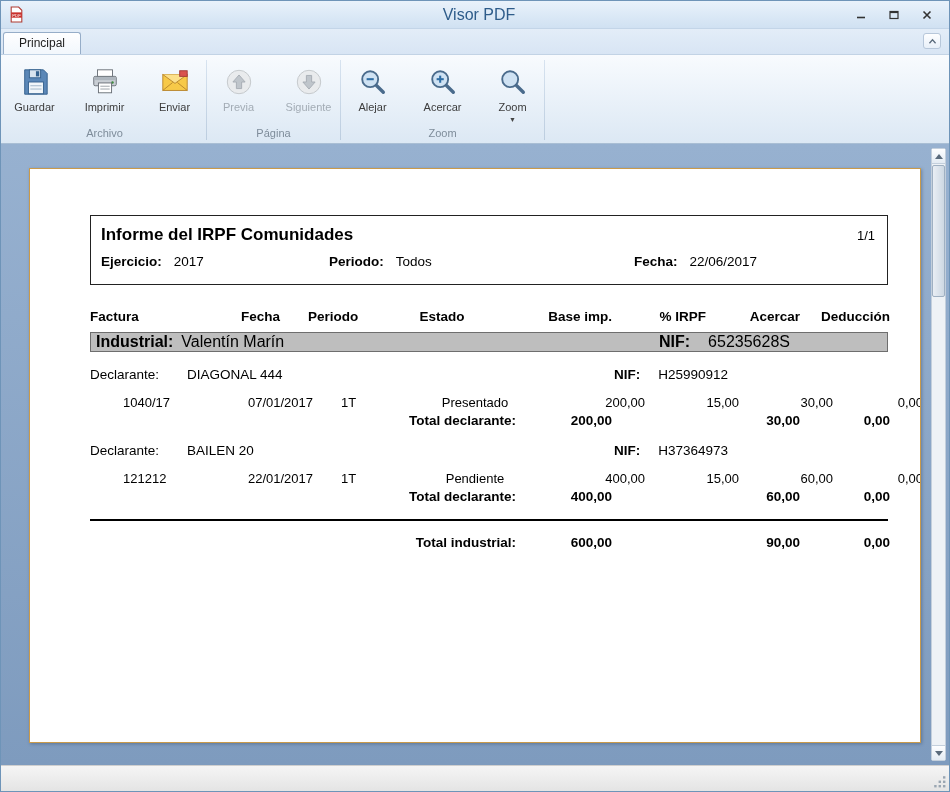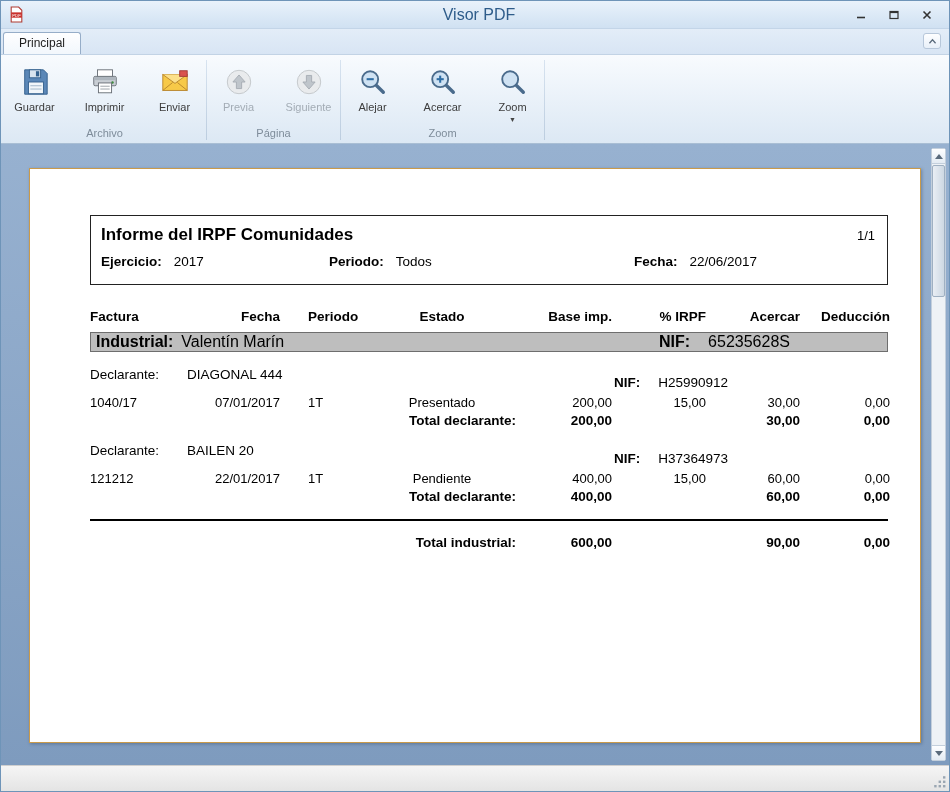--- a/index.html
+++ b/index.html
@@ -61,24 +61,24 @@
   .c-l{text-align:left;} .c-r{text-align:right;} .c-c{text-align:center;} .pl{padding-left:28px;}
 
   .industrial-bar{position:relative;background:var(--industrial-bg);border:1px solid #6E6E6E;height:20px;
     line-height:18px;font-size:16px;padding-left:5px;white-space:nowrap;}
   .industrial-bar b{margin-right:8px;}
   .nif-abs{position:absolute;left:524px;top:0;margin-left:44px;}
   .nif-abs b{margin-right:18px;}
 
   .declarante-row{position:relative;height:17px;margin-top:15px;font-size:13.5px;font-weight:normal;white-space:nowrap;}
   .decl-name{position:absolute;left:97px;}
-  .decl-nif{position:absolute;left:524px;margin-top:8px;}
+  .decl-nif{position:absolute;left:524px;}
   .decl-nif b{margin-right:18px;}
 
-  .datarow{margin-top:11px;font-size:13px;}
+  .datarow{margin-top:11px;font-size:13px;margin-left:33px;}
   .totalrow{margin-top:3px;font-size:13.5px;font-weight:bold;}
   .totalrow .tlabel{grid-column:1 / 5;text-align:right;}
   .sumline{border:none;border-top:2px solid #000;margin-top:15px;}
   .total-industrial{margin-top:14px;}
 
   
   .scrollbar{position:absolute;right:3px;top:4px;bottom:4px;width:15px;background:#EEF2F6;
     border:1px solid #C3CFDC;border-radius:2px;}
   .sb-btn{position:absolute;left:0;width:13px;height:15px;background:linear-gradient(#FDFEFF,#E3EBF3);
     border-bottom:1px solid #C3CFDC;display:flex;align-items:center;justify-content:center;}

